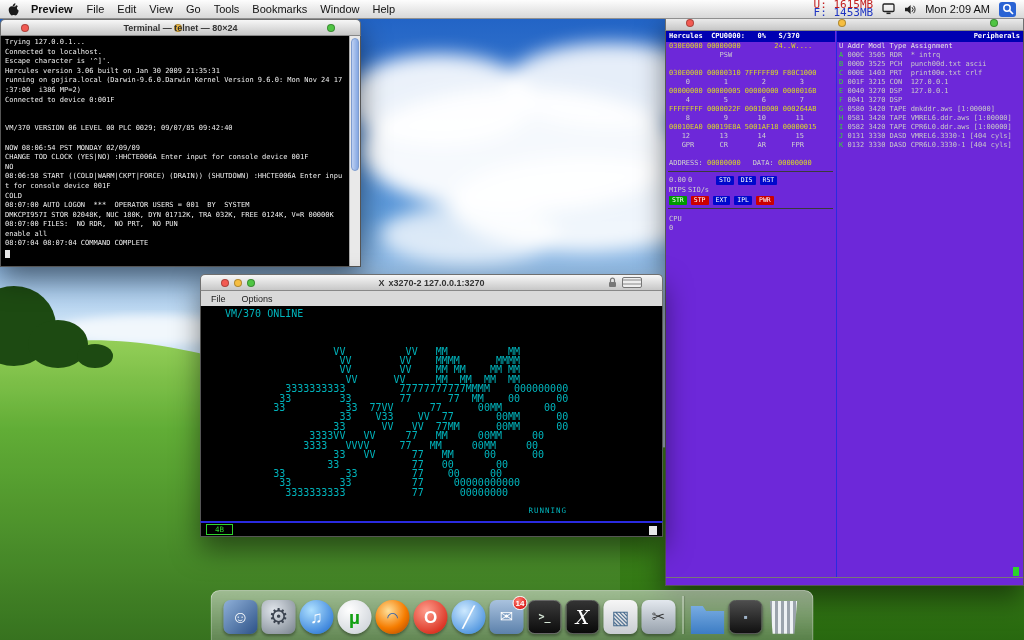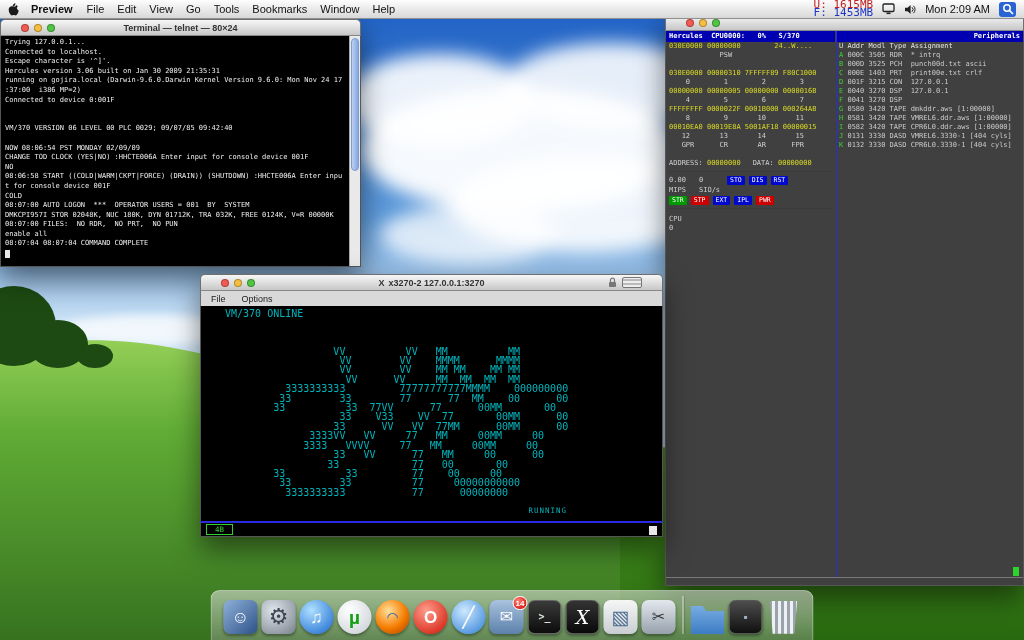--- a/index.html
+++ b/index.html
@@ -18,21 +18,21 @@
   .mb-right{margin-left:auto;display:flex;align-items:center;gap:9px;}
   .memmeter{display:flex;flex-direction:column;line-height:8px;font-size:11px;font-family:"DejaVu Sans Mono",monospace;}
   .memU{color:#c21f1f;} .memF{color:#1f35c2;}
   .mext{display:flex;align-items:center;}
   .clock{font-size:11px;}
   .spotlight{display:flex;align-items:center;justify-content:center;width:17px;height:15px;background:#2a63d4;border-radius:3px;}
 
   
   .window{position:absolute;border-radius:5px 5px 0 0;box-shadow:0 12px 28px rgba(0,0,0,.5);}
   .titlebar{height:17px;background:linear-gradient(#f7f7f7,#c7c7c7);border:1px solid #6f6f6f;border-bottom:1px solid #888;
-    border-radius:5px 5px 0 0;display:flex;align-items:center;padding:0 20px;position:relative;}
+    border-radius:5px 5px 0 0;display:flex;align-items:center;padding:0 20px;position:relative;justify-content:space-between;}
   .tl{width:8px;height:8px;border-radius:50%;margin-right:5px;border:1px solid rgba(0,0,0,.28);flex:none;}
   .tl.red{background:#f25a52;} .tl.yellow{background:#f6be40;} .tl.green{background:#50c544;}
   .wtitle{position:absolute;left:30px;right:30px;text-align:center;font-size:9px;font-weight:bold;color:#333;
     white-space:nowrap;overflow:hidden;pointer-events:none;display:flex;justify-content:center;gap:4px;}
   .term-body{position:relative;background:#000;border:1px solid #555;border-top:none;height:calc(100% - 17px);overflow:hidden;}
   .term-pre{font-family:"DejaVu Sans Mono",monospace;color:#efefef;font-size:7px;line-height:9.6px;padding:2px 4px;white-space:pre;}
 
   
   #telnet-window{left:0;top:19px;width:361px;height:248px;z-index:20;}
   #telnet-window .term-pre{margin-right:11px;}
@@ -50,32 +50,32 @@
   .x-running{position:absolute;right:95px;bottom:6px;color:#00b4bc;font-family:"DejaVu Sans Mono",monospace;font-size:7.5px;letter-spacing:1px;}
   .x-oia{height:16px;background:#000;border:1px solid #555;border-top:2px solid #2a2ae0;position:relative;display:flex;align-items:center;padding:0 5px;}
   .x-oia-ind{color:#2fd32f;font-family:"DejaVu Sans Mono",monospace;font-size:7.5px;border:1px solid #2fd32f;padding:0 8px;line-height:9px;}
   .x-cursorbox{position:absolute;right:5px;top:3px;width:8px;height:9px;background:#e8e8e8;}
   .x-lock,.x-keypad{margin-left:auto;display:flex;align-items:center;}
   .x-keypad{margin-left:5px;width:20px;height:11px;border:1px solid #777;border-radius:2px;
     background:repeating-linear-gradient(0deg,#eee 0 2px,#bbb 2px 4px);}
 
   
   #herc-window{left:665px;top:14px;width:359px;height:572px;z-index:20;}
-  .hbody{position:relative;background:#404040;border:1px solid #555;border-top:none;height:calc(100% - 17px);overflow:hidden;
+  .hbody{position:relative;background:#6d28d9;border:1px solid #555;border-top:none;height:calc(100% - 17px);overflow:hidden;
     font-family:"DejaVu Sans Mono",monospace;font-size:7px;line-height:9px;}
   .hpanel{position:absolute;top:0;left:0;width:169px;bottom:0;}
   .hheader{background:#0000b2;color:#fff;font-weight:bold;padding:1px 3px;white-space:pre;}
   .hheader.center{text-align:right;}
   .hline{white-space:pre;min-height:9px;padding-left:3px;}
   .y{color:#d9d926;} .w{color:#cfcfcf;}
   .haddr{white-space:pre;padding-left:3px;color:#cfcfcf;}
   .haddr .val{color:#d9d926;} .haddr .gap{display:inline-block;width:12px;}
   .hsep{border-top:1px solid #3a3a3a;margin:3px 2px;}
   .hstatrow{display:flex;align-items:center;padding-left:3px;min-height:10px;}
-  .hstat-mips{display:inline-block;width:30px;color:#cfcfcf;}
+  .hstat-mips{display:inline-block;width:19px;color:#cfcfcf;}
   .hstat-sio{display:inline-block;width:28px;color:#cfcfcf;}
   .hbtn{display:inline-block;color:#fff;padding:0 3px;margin-right:4px;font-size:6.5px;line-height:9px;border-radius:1px;}
   .hbtn.blue{background:#0008cc;} .hbtn.green{background:#009a00;} .hbtn.red{background:#cc0000;}
   .hcpu-label{margin-top:6px;}
   .hdivider{position:absolute;top:0;bottom:8px;left:170px;width:1px;background:#2a2ae0;}
   .hperiph{position:absolute;top:0;left:171px;right:0;bottom:0;}
   .prow{white-space:pre;color:#c9c9c9;padding-left:2px;min-height:9px;}
   .prow .pletter{color:#35d435;}
   .prow.cols{color:#e6e6e6;}
   .hbottomline{position:absolute;left:0;right:0;bottom:7px;border-top:1px solid #777;}

